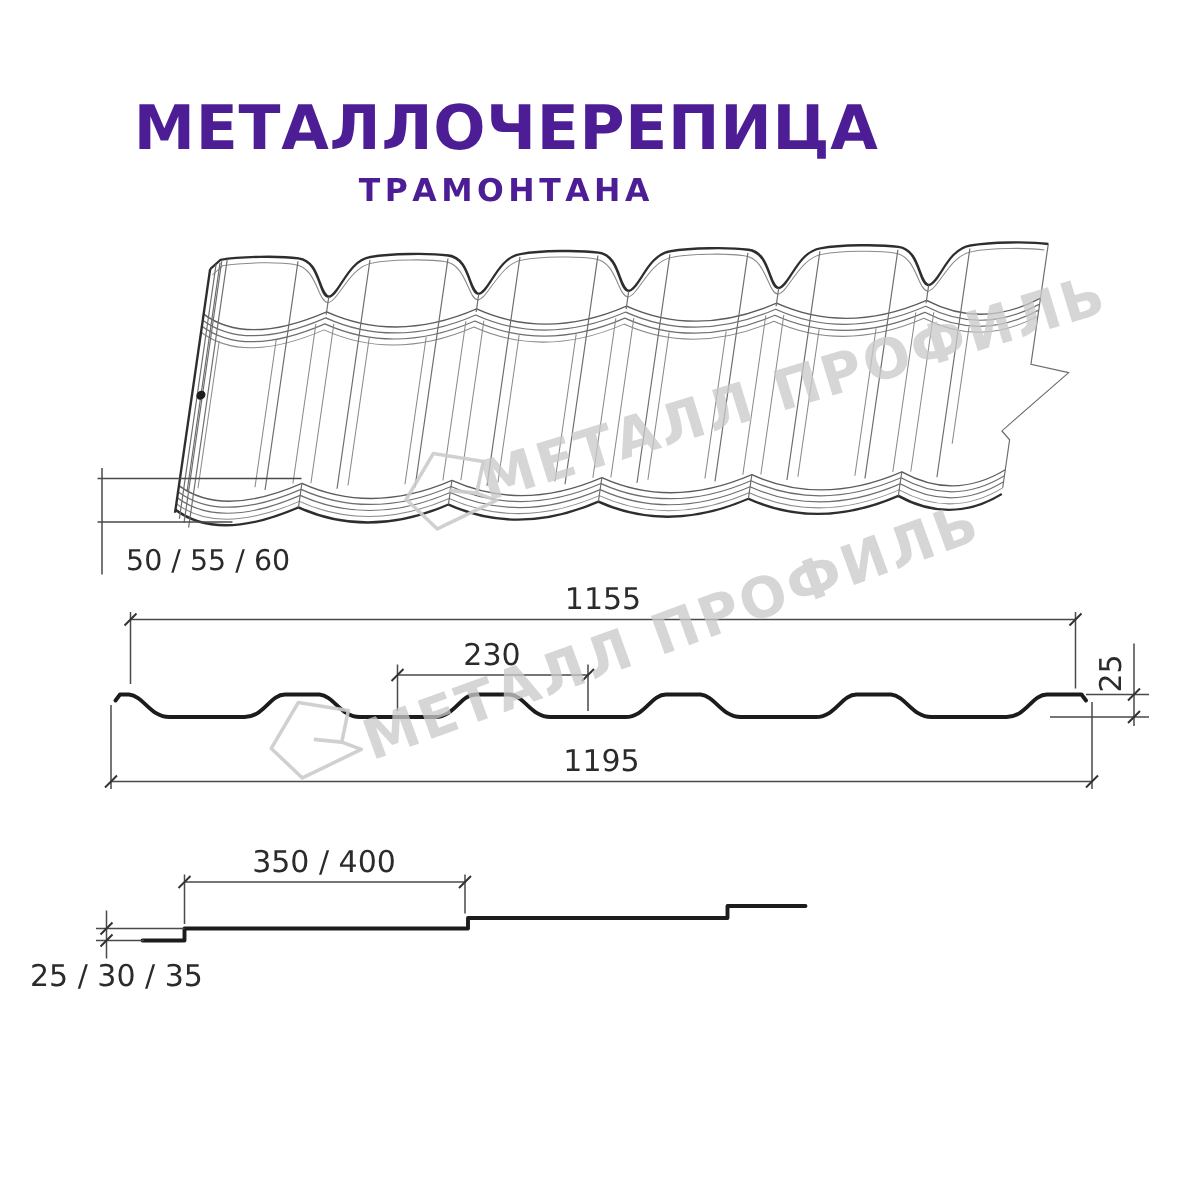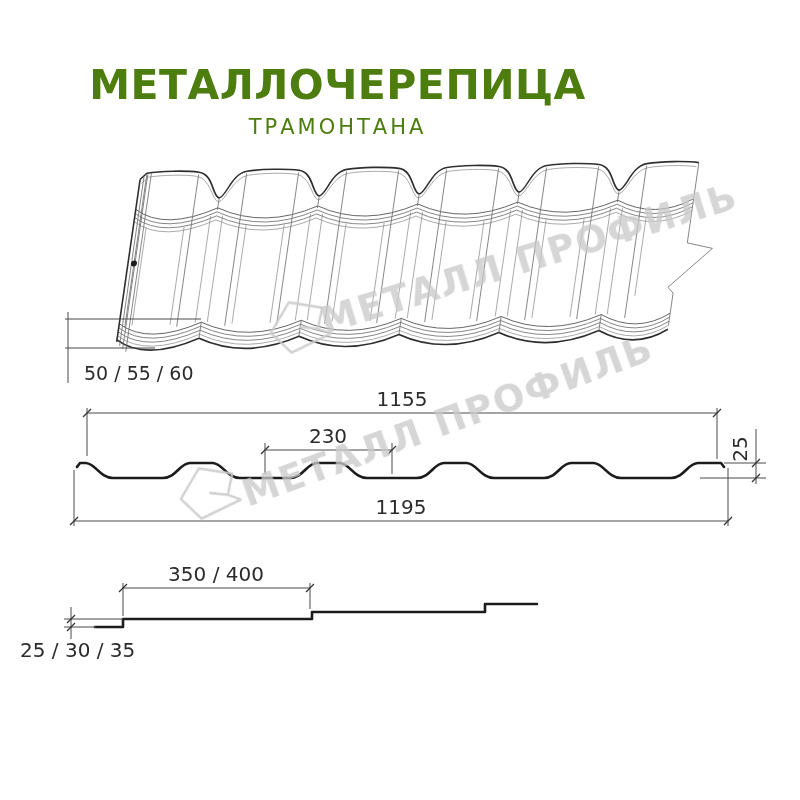--- a/index.html
+++ b/index.html
@@ -1,22 +1,22 @@
 <!DOCTYPE html>
 <html><head>
 <meta charset="utf-8">
 <style>
   html,body{margin:0;padding:0;}
   body{
     width:800px;height:800px;background:#ffffff;position:relative;overflow:hidden;
     font-family:"DejaVu Sans","Liberation Sans",sans-serif;
   }
-  .title-block{position:absolute;top:64px;left:0;width:675px;text-align:center;color:#4d7c0f;}
+  .title-block{position:absolute;top:64px;left:0;width:675px;text-align:center;color:#4c1d95;}
   .title-main{font-size:41px;font-weight:700;letter-spacing:0.5px;line-height:1.05;}
-  .title-sub{font-size:21px;font-weight:400;letter-spacing:3px;margin-top:8px;}
+  .title-sub{font-size:21px;font-weight:700;letter-spacing:3px;margin-top:8px;}
   svg text{font-family:"DejaVu Sans","Liberation Sans",sans-serif;}
   .dimtxt{font-size:20px;fill:#2b2b2b;}
   .dimtxt-sm{font-size:19px;fill:#2b2b2b;}
   .wm-text{font-size:37px;font-weight:700;fill:#c9c9c9;letter-spacing:2px;opacity:0.85;}
   .thin{stroke:#6e6e6e;stroke-width:0.8;fill:none;}
   .thin2{stroke:#8a8a8a;stroke-width:0.7;fill:none;}
   .band{stroke:#5c5c5c;stroke-width:0.9;fill:none;}
   .edge{stroke:#2e2e2e;stroke-width:1.6;fill:none;}
   .dim{stroke:#4a4a4a;stroke-width:1;fill:none;}
   .tick{stroke:#333333;stroke-width:1.3;fill:none;}

